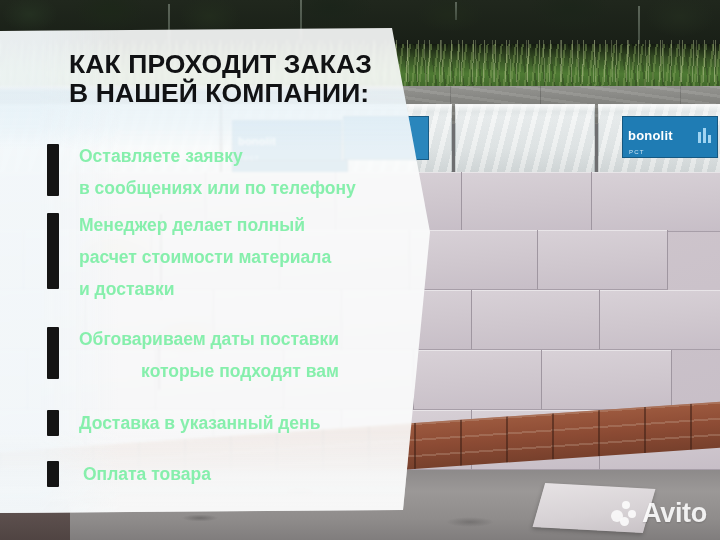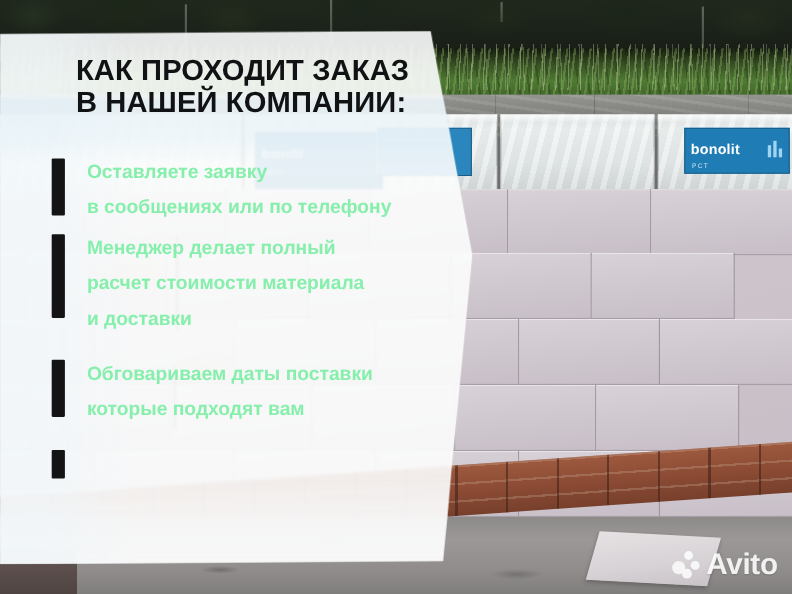--- a/index.html
+++ b/index.html
@@ -223,21 +223,21 @@
   .s1{margin-top:0px;}
   .s1 .bar{height:52px;margin-top:2px;}
   .s1 .txt{margin-left:20px;margin-top:-2px;}
 
   .s2{margin-top:7px;}
   .s2 .bar{height:76px;margin-top:2px;}
   .s2 .txt{margin-left:20px;margin-top:-2px;}
 
   .s3{margin-top:20px;}
   .s3 .bar{height:52px;margin-top:2px;}
-  .s3 .txt{margin-left:20px;margin-top:-2px;}
+  .s3 .txt{margin-left:20px;margin-top:-2px;text-align:right;}
 
   .s4{margin-top:22px;}
   .s4 .bar{height:26px;margin-top:1px;}
   .s4 .txt{margin-left:20px;margin-top:-2px;}
 
   .s5{margin-top:21px;}
   .s5 .bar{height:26px;margin-top:1px;}
   .s5 .txt{margin-left:24px;margin-top:-2px;}
 
   
@@ -391,23 +391,28 @@
 расчет стоимости материала
 и доставки</span>
       </div>
 
       <div class="step s3">
         <span class="bar"></span>
         <span class="txt">Обговариваем даты поставки
 которые подходят вам</span>
       </div>
 
+      <div class="step s4">
+        <span class="bar"></span>
+        <span class="txt">Доставка в указанный день</span>
+      </div>
 
       <div class="step s5">
         <span class="bar"></span>
+        <span class="txt">Оплата товара</span>
       </div>
 
     </div>
   </div>
 
   <div class="avito">
     <span class="dots">
       <span class="d1"></span>
         <span class="d2"></span>
         <span class="d3"></span>

